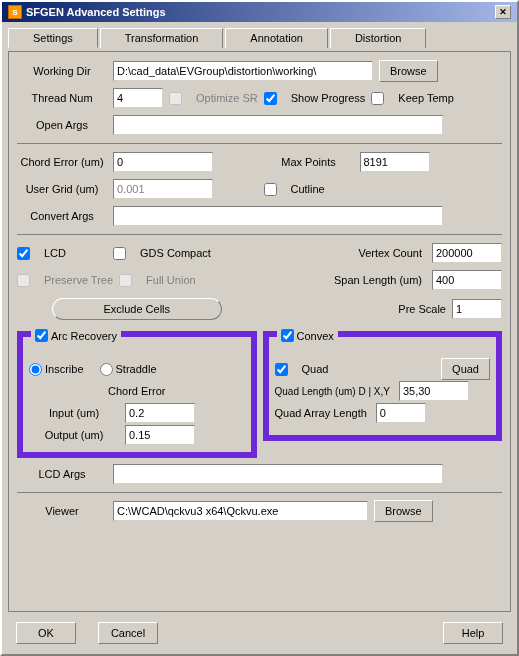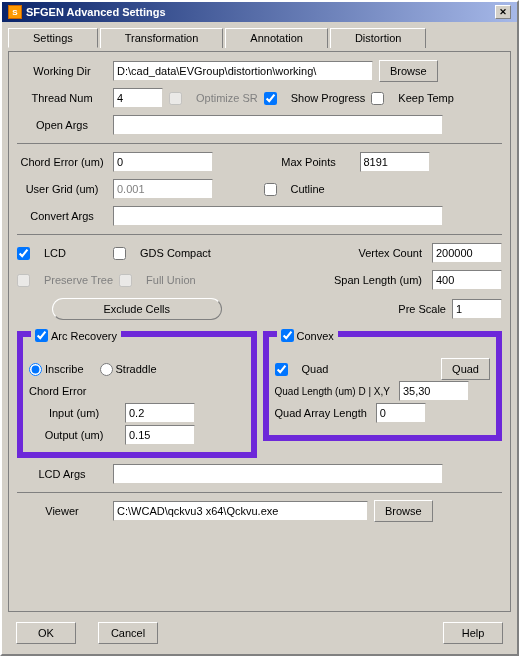--- a/index.html
+++ b/index.html
@@ -369,21 +369,21 @@
             <div class="form-row">
               <label class="radio-label">
                 <input type="radio" name="arc_type" checked="" style="">
                 <span>Inscribe</span>
               </label>
               <label class="radio-label" style="margin-left:10px">
                 <input type="radio" name="arc_type" style="">
                 <span>Straddle</span>
               </label>
             </div>
-            <div class="form-row" style="justify-content:flex-start">
+            <div class="form-row" style="justify-content:center">
               <span>Chord Error</span>
             </div>
             <div class="form-row">
               <span class="label">Input (um)</span>
               <input class="input-field input-sm" type="text" value="0.2" style="">
             </div>
             <div class="form-row">
               <span class="label">Output (um)</span>
               <input class="input-field input-sm" type="text" value="0.15" style="">
             </div>

